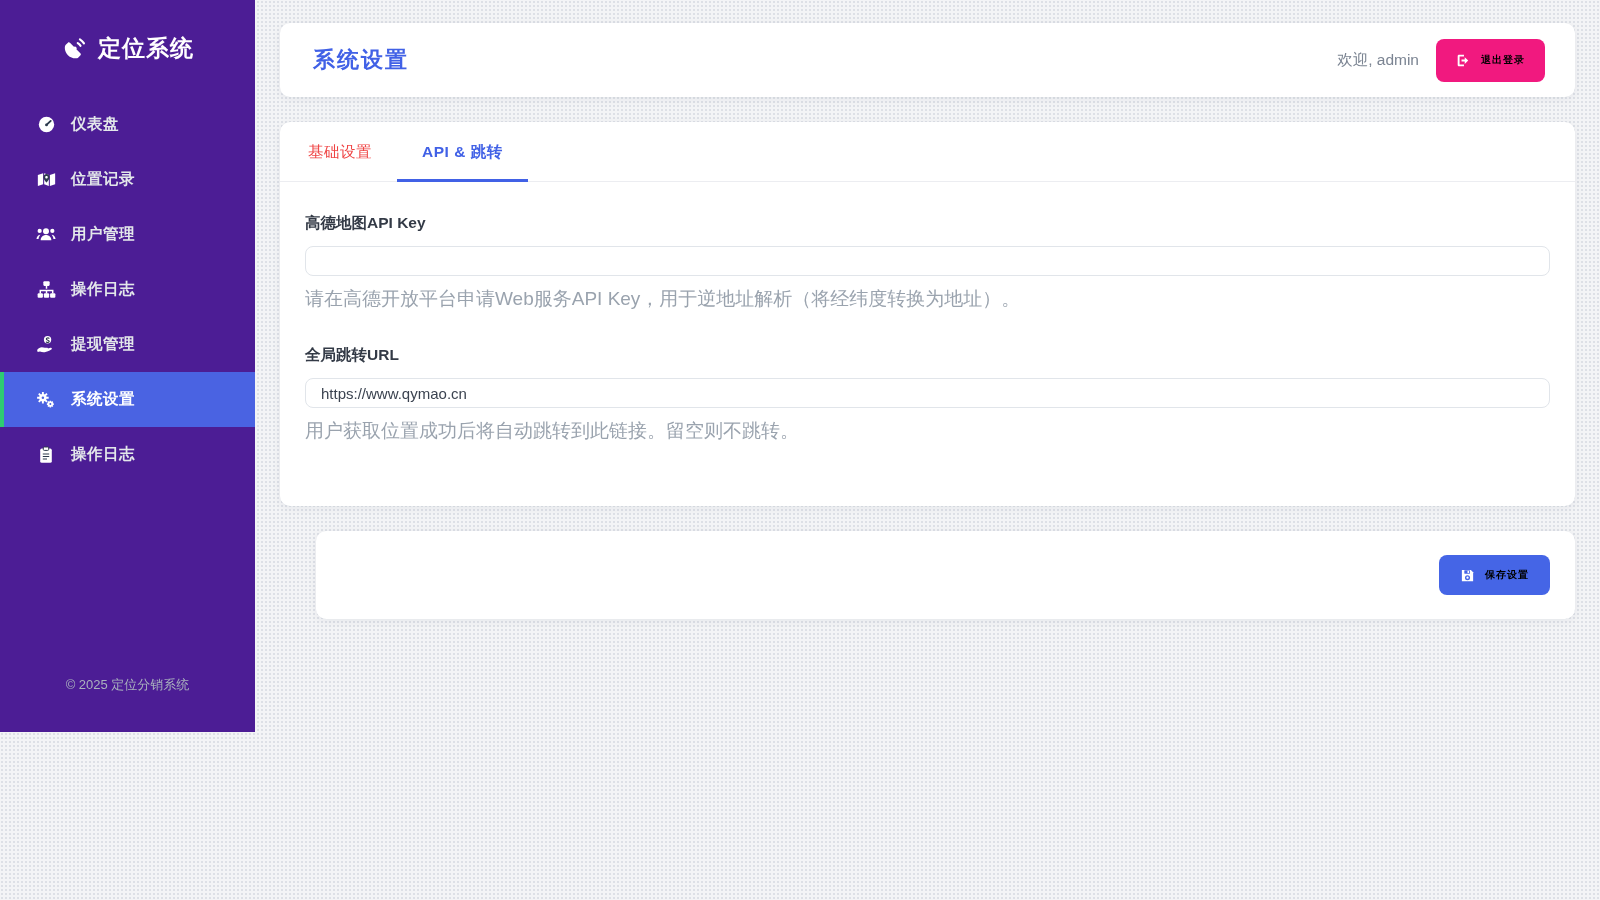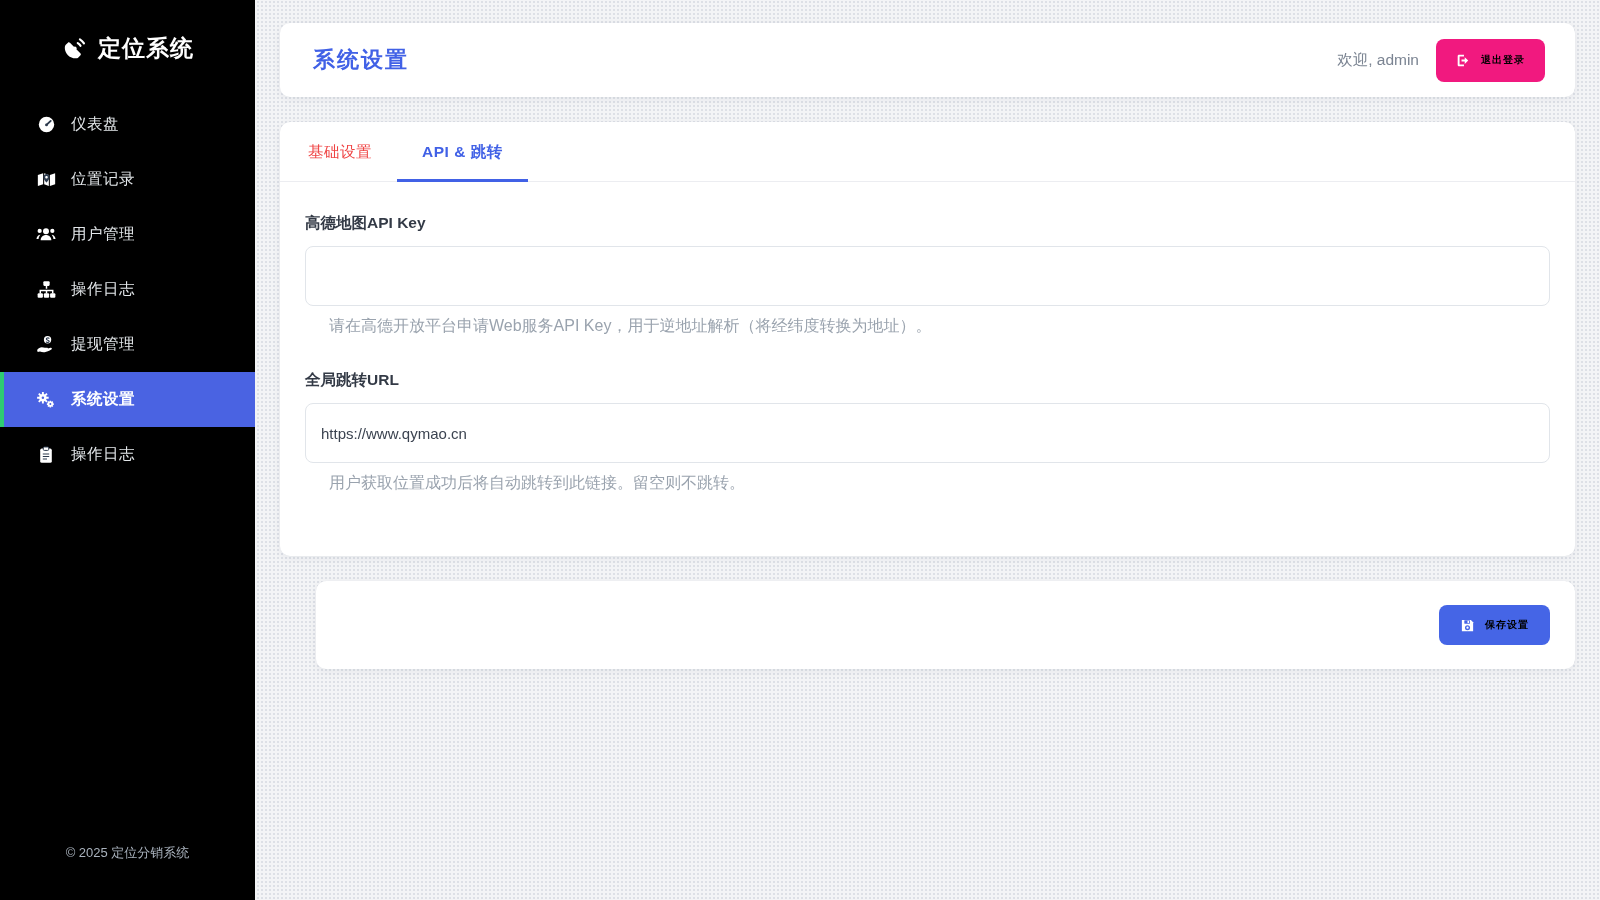--- a/index.html
+++ b/index.html
@@ -10,22 +10,22 @@
   }
   body {
     background-color: #f3f4f6;
     background-image: radial-gradient(#dde0e6 0.9px, transparent 1px);
     background-size: 4px 4px;
     display: flex;
   }
 
   
   .sidebar {
-    width: 255px; height: 900px; flex: 0 0 255px;
-    background: #000000;
+    width: 255px; height: 732px; flex: 0 0 255px;
+    background: #4c1d95;
     position: relative;
     z-index: 5;
   }
   .brand {
     height: 97px;
     display: flex; align-items: center; justify-content: center;
     gap: 11px;
     color: #ffffff;
   }
   .brand-text {
@@ -38,21 +38,21 @@
     padding-left: 31px;
     color: #e3e7ea;
     font-size: 15.5px;
     cursor: pointer;
     border-left: 4px solid transparent;
   }
   .menu-item .mi-icon {
     width: 22px; display: inline-flex; justify-content: center;
     margin-right: 14px; flex: 0 0 22px;
   }
-  .menu-item span.mi-label { letter-spacing: 0.5px; }
+  .menu-item span.mi-label { letter-spacing: 0.5px; font-weight: bold; }
   .menu-item.active {
     background: #4a63e2;
     border-left-color: #2ecc71;
     color: #ffffff;
     font-weight: 700;
   }
   .sidebar-footer {
     position: absolute; bottom: 38px; left: 0; right: 0;
     text-align: center;
     color: #a9b2bd; font-size: 13px;
@@ -115,35 +115,34 @@
   }
   .tab-content { padding: 31px 25px 62px 25px; }
   .field + .field { margin-top: 33px; }
   .field-label {
     display: block;
     font-size: 15.5px; font-weight: 700; color: #333a46;
     margin-bottom: 12px;
   }
   .text-input {
     width: 100%;
-    height: 60px;
+    height: 30px;
     border: 1px solid #e1e5ea;
     border-radius: 8px;
     padding: 4px 15px;
     font-size: 15px;
     color: #3b4350;
     background: #fff;
     outline: none;
     font-family: inherit;
   }
   .help-text {
     margin-top: 10px;
-    font-size: 16px;
+    font-size: 19px;
     color: #9aa3ae;
-    margin-left: 24px;
   }
 
   
   .save-card {
     height: 88px;
     display: flex; align-items: center; justify-content: flex-end;
     padding: 0 25px;
     margin-left: 36px;
   }
 

